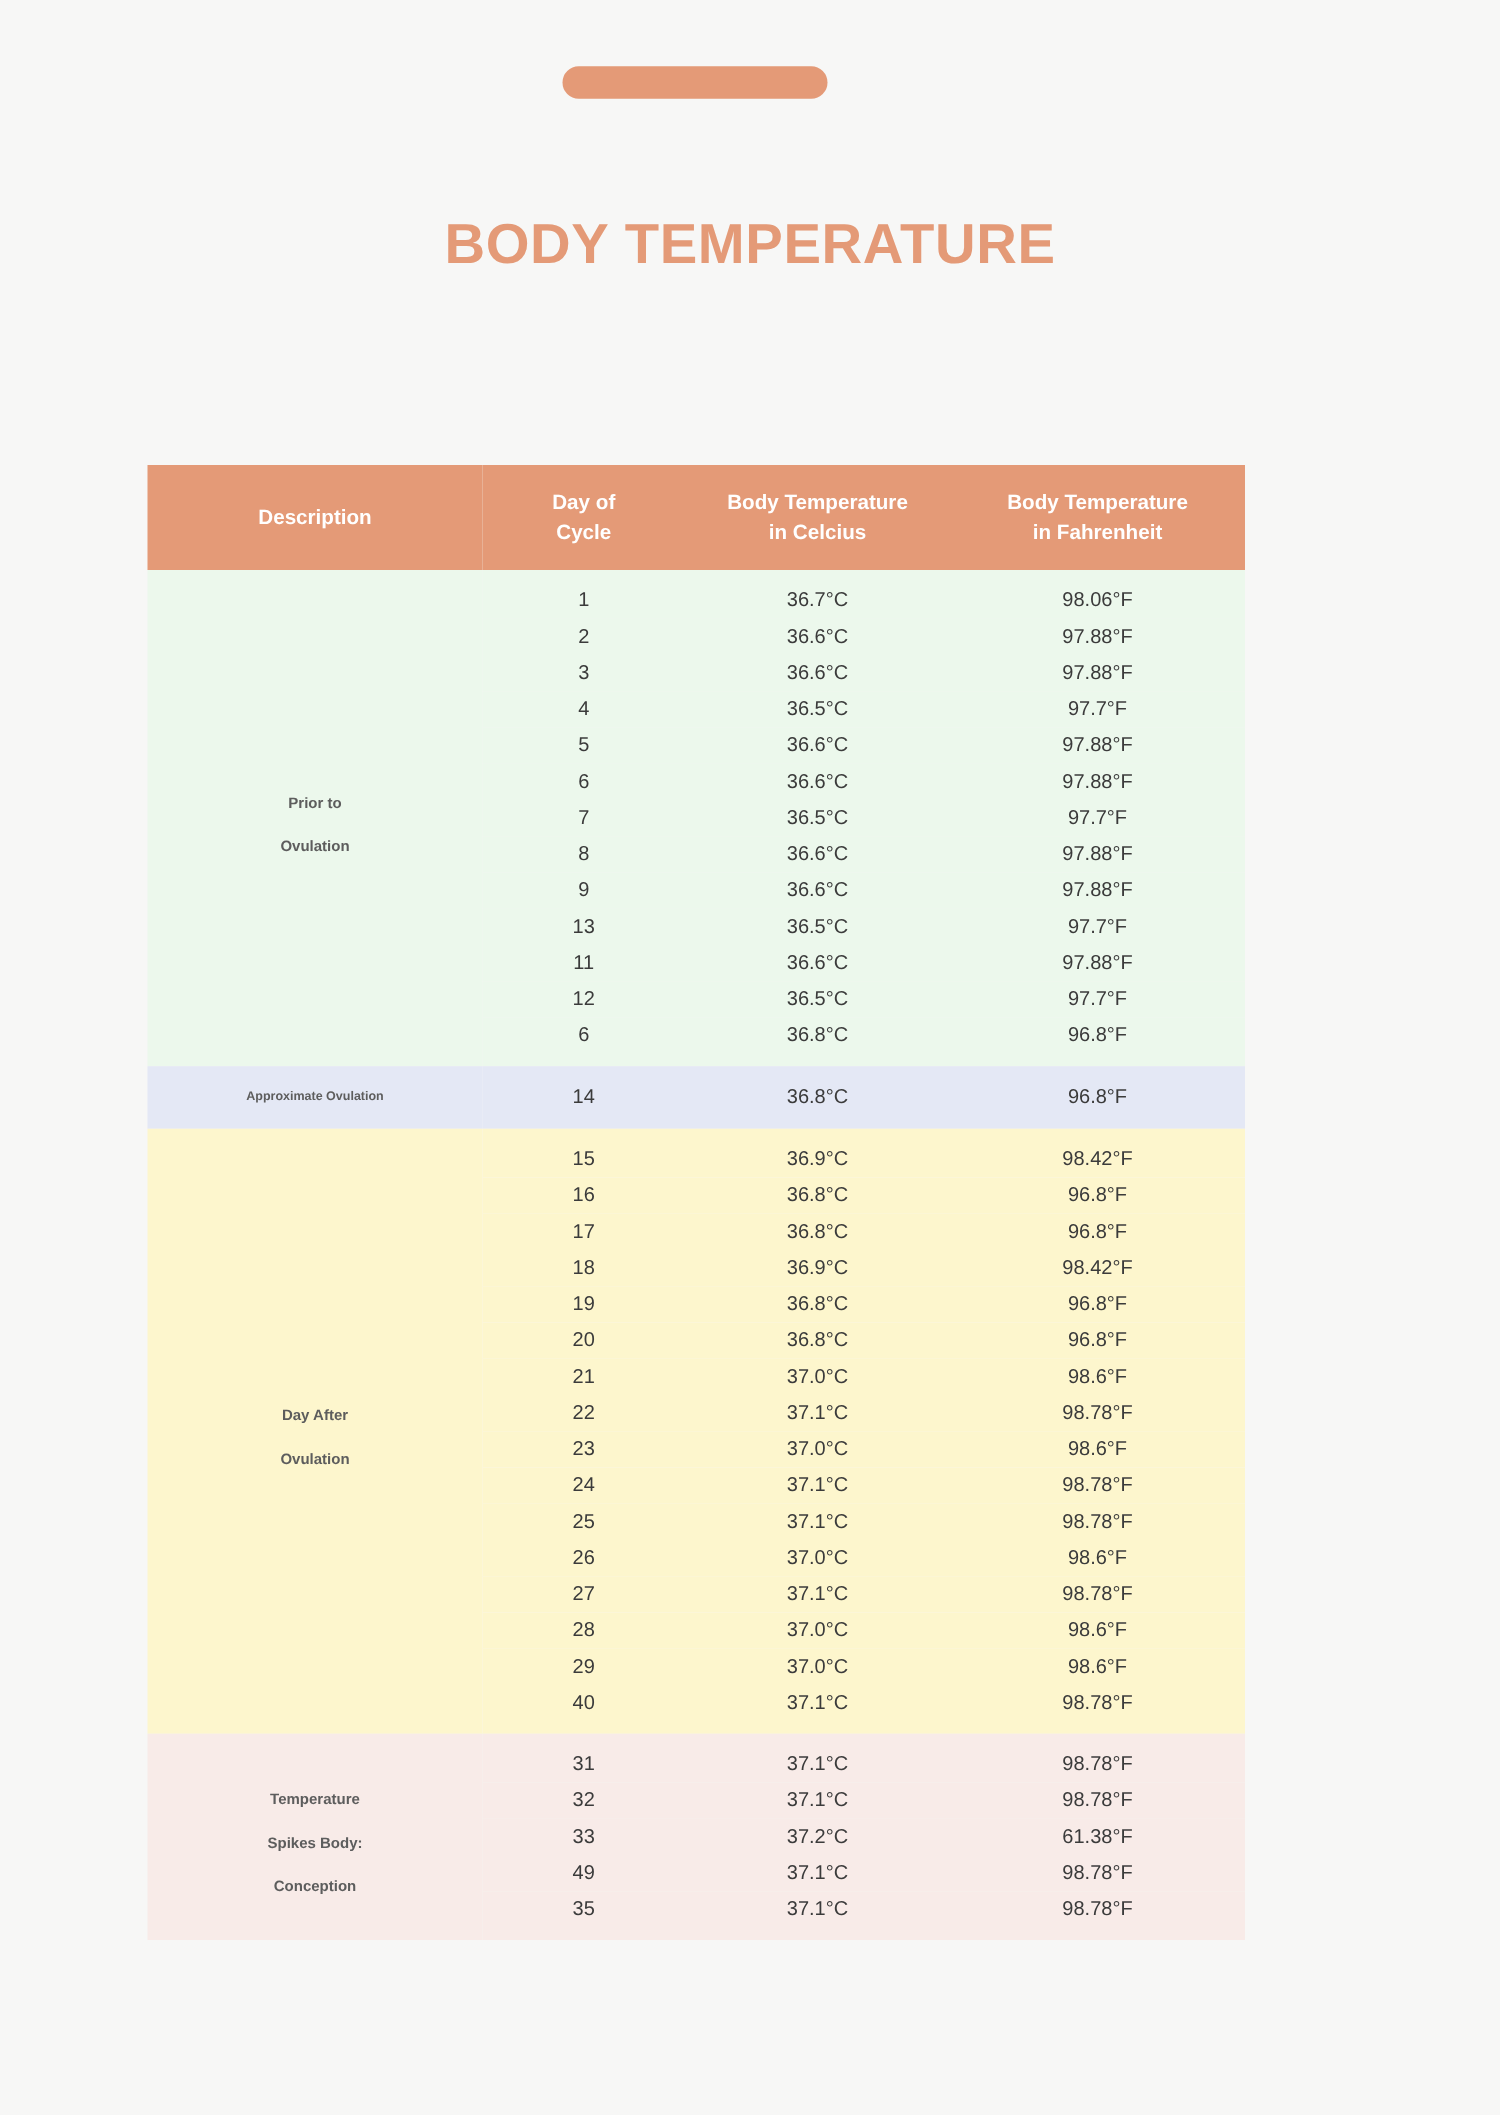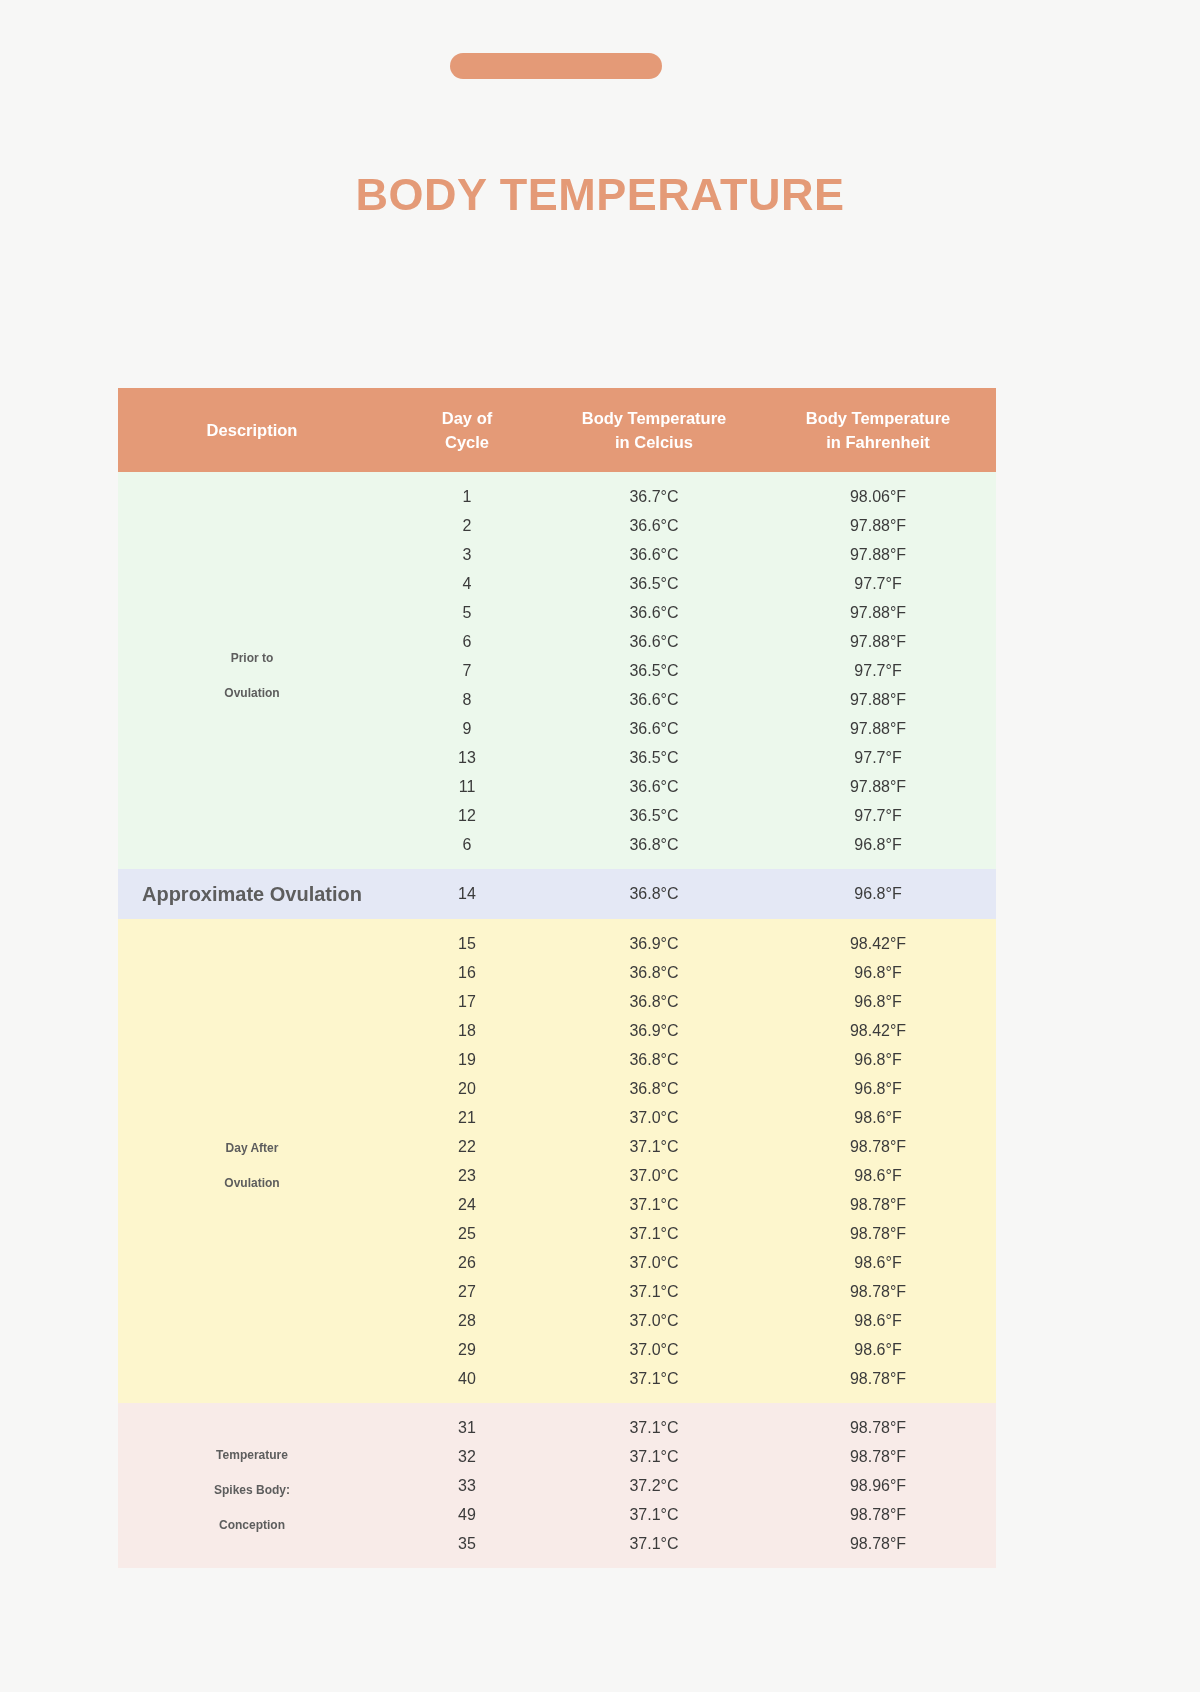--- a/index.html
+++ b/index.html
@@ -44,21 +44,21 @@
     font-weight: bold;
     letter-spacing: 0.5px;
     line-height: 70px;
     text-transform: uppercase;
   }
 
   
   .table-wrap {
     position: absolute;
     left: 118px;
-    top: 388px;
+    top: 372px;
     width: 878px;
   }
 
   table.chart-table {
     width: 878px;
     border-collapse: collapse;
     table-layout: fixed;
   }
 
   table.chart-table col.c-desc { width: 268px; }
@@ -99,21 +99,21 @@
     padding: 0 10px;
   }
 
   
   .sec-prior   td { background: #ecf8ec; }
   .sec-ovul    td { background: #e4e8f5; }
   .sec-after   td { background: #fdf6cd; }
   .sec-spike   td { background: #f8ebe8; }
 
   .sec-ovul td { height: 30px; line-height: 30px; }
-  .sec-ovul td.desc-cell { font-size: 20px; text-align: center; }
+  .sec-ovul td.desc-cell { font-size: 10px; text-align: center; }
 
   
   .pad-top td { padding-top: 10px; }
   .pad-bot td { padding-bottom: 10px; }
 </style>
 </head>
 <body>
 
 <div class="page">
 
@@ -323,21 +323,21 @@
             <td>98.78°F</td>
           </tr>
           <tr class="sec-spike">
             <td>32</td>
             <td>37.1°C</td>
             <td>98.78°F</td>
           </tr>
           <tr class="sec-spike">
             <td>33</td>
             <td>37.2°C</td>
-            <td>98.96°F</td>
+            <td>61.38°F</td>
           </tr>
           <tr class="sec-spike">
             <td>49</td>
             <td>37.1°C</td>
             <td>98.78°F</td>
           </tr>
           <tr class="sec-spike pad-bot">
             <td>35</td>
             <td>37.1°C</td>
             <td>98.78°F</td>

